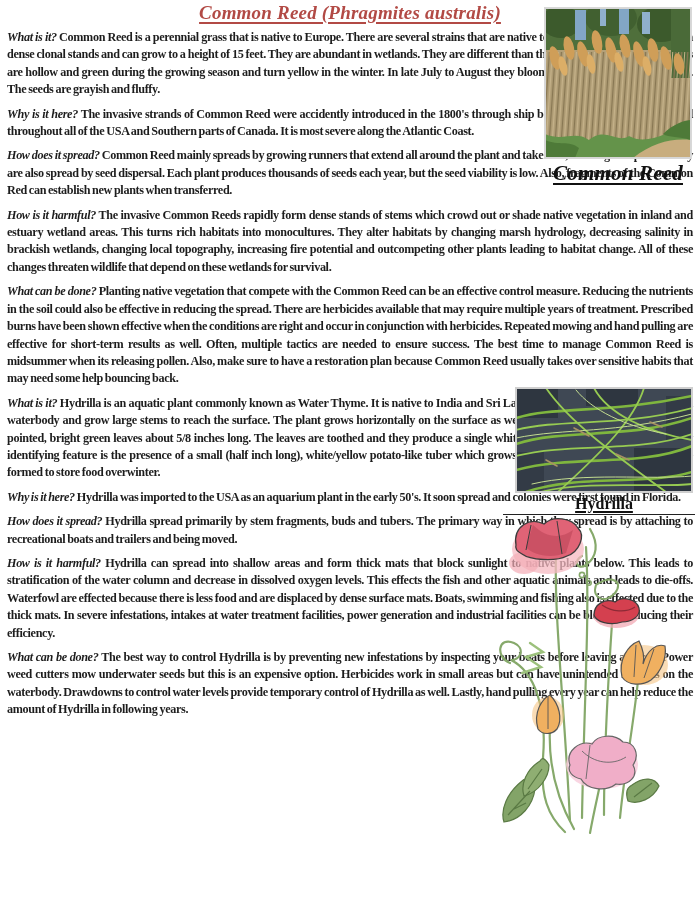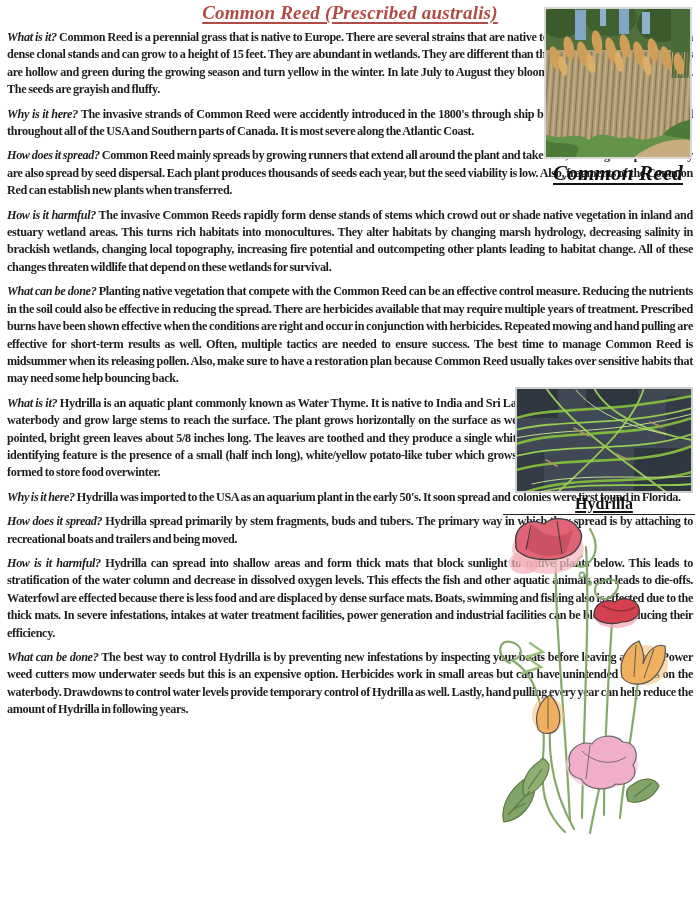--- a/index.html
+++ b/index.html
@@ -95,21 +95,21 @@
           <path d="M0,150 L0,126 C18,134 30,122 44,132 C60,118 72,136 84,128 C102,138 122,124 146,116 L146,150 Z" fill="#64934a"></path>
           <path d="M88,150 C108,134 128,130 146,132 L146,150 Z" fill="#c8ad7e"></path>
           <path d="M0,150 L0,132 C14,138 24,132 34,140 L30,150 Z" fill="#4e7a38"></path>
           <path d="M118,126 C128,116 140,112 146,112 L146,132 C134,128 124,130 118,126 Z" fill="#4e7a38"></path>
           <rect x="0.5" y="0.5" width="145" height="149" fill="none" stroke="#d6d6d6"></rect>
         </svg>
       </div>
       <figcaption>Common Reed</figcaption>
     </figure>
 
-    <h1 class="sec-title">Common Reed (Prescribed australis)</h1>
+    <h1 class="sec-title">Common Reed (Phragmites australis)</h1>
 
     <p class="body mr1"><span class="lbl">What is it?</span> <span>Common Reed is a perennial grass that is native to Europe. There are several strains that are native to North America. They grow in dense clonal stands and can grow to a height of 15 feet. They are abundant in wetlands. They are different than their native's because their stems are hollow and green during the growing season and turn yellow in the winter. In late July to August they bloom with purple and gold flowers. The seeds are grayish and fluffy.</span></p>
     <p class="body mr1"><span class="lbl">Why is it here?</span> <span>The invasive strands of Common Reed were accidently introduced in the 1800's through ship ballast. Since then, it has spread throughout all of the USA and Southern parts of Canada. It is most severe along the Atlantic Coast.</span></p>
     <p class="body"><span class="lbl">How does it spread?</span> <span>Common Reed mainly spreads by growing runners that extend all around the plant and take root, forming new plants. They are also spread by seed dispersal. Each plant produces thousands of seeds each year, but the seed viability is low. Also, fragments of the Common Red can establish new plants when transferred.</span></p>
     <p class="body"><span class="lbl">How is it harmful?</span> <span>The invasive Common Reeds rapidly form dense stands of stems which crowd out or shade native vegetation in inland and estuary wetland areas. This turns rich habitats into monocultures. They alter habitats by changing marsh hydrology, decreasing salinity in brackish wetlands, changing local topography, increasing fire potential and outcompeting other plants leading to habitat change. All of these changes threaten wildlife that depend on these wetlands for survival.</span></p>
     <p class="body"><span class="lbl">What can be done?</span> <span>Planting native vegetation that compete with the Common Reed can be an effective control measure. Reducing the nutrients in the soil could also be effective in reducing the spread. There are herbicides available that may require multiple years of treatment. Prescribed burns have been shown effective when the conditions are right and occur in conjunction with herbicides. Repeated mowing and hand pulling are effective for short-term results as well. Often, multiple tactics are needed to ensure success. The best time to manage Common Reed is midsummer when its releasing pollen. Also, make sure to have a restoration plan because Common Reed usually takes over sensitive habits that may need some help bouncing back.</span></p>
   </section>
 
   <section class="sec">
 

